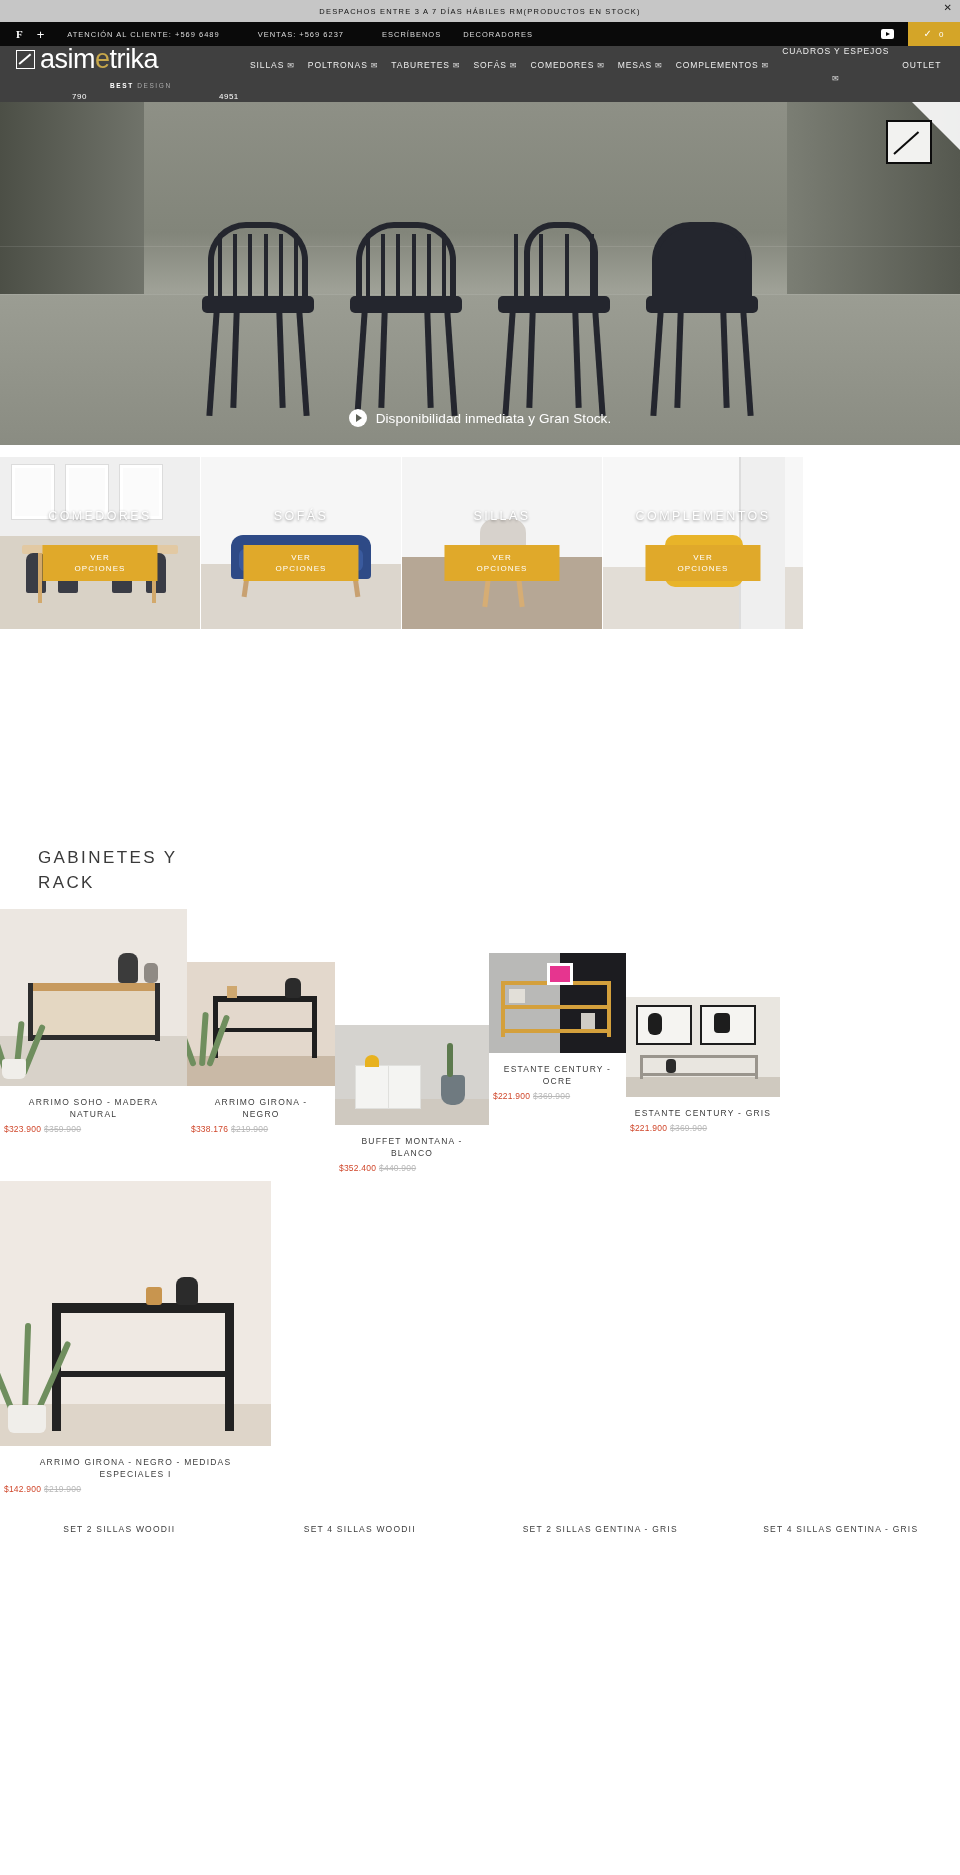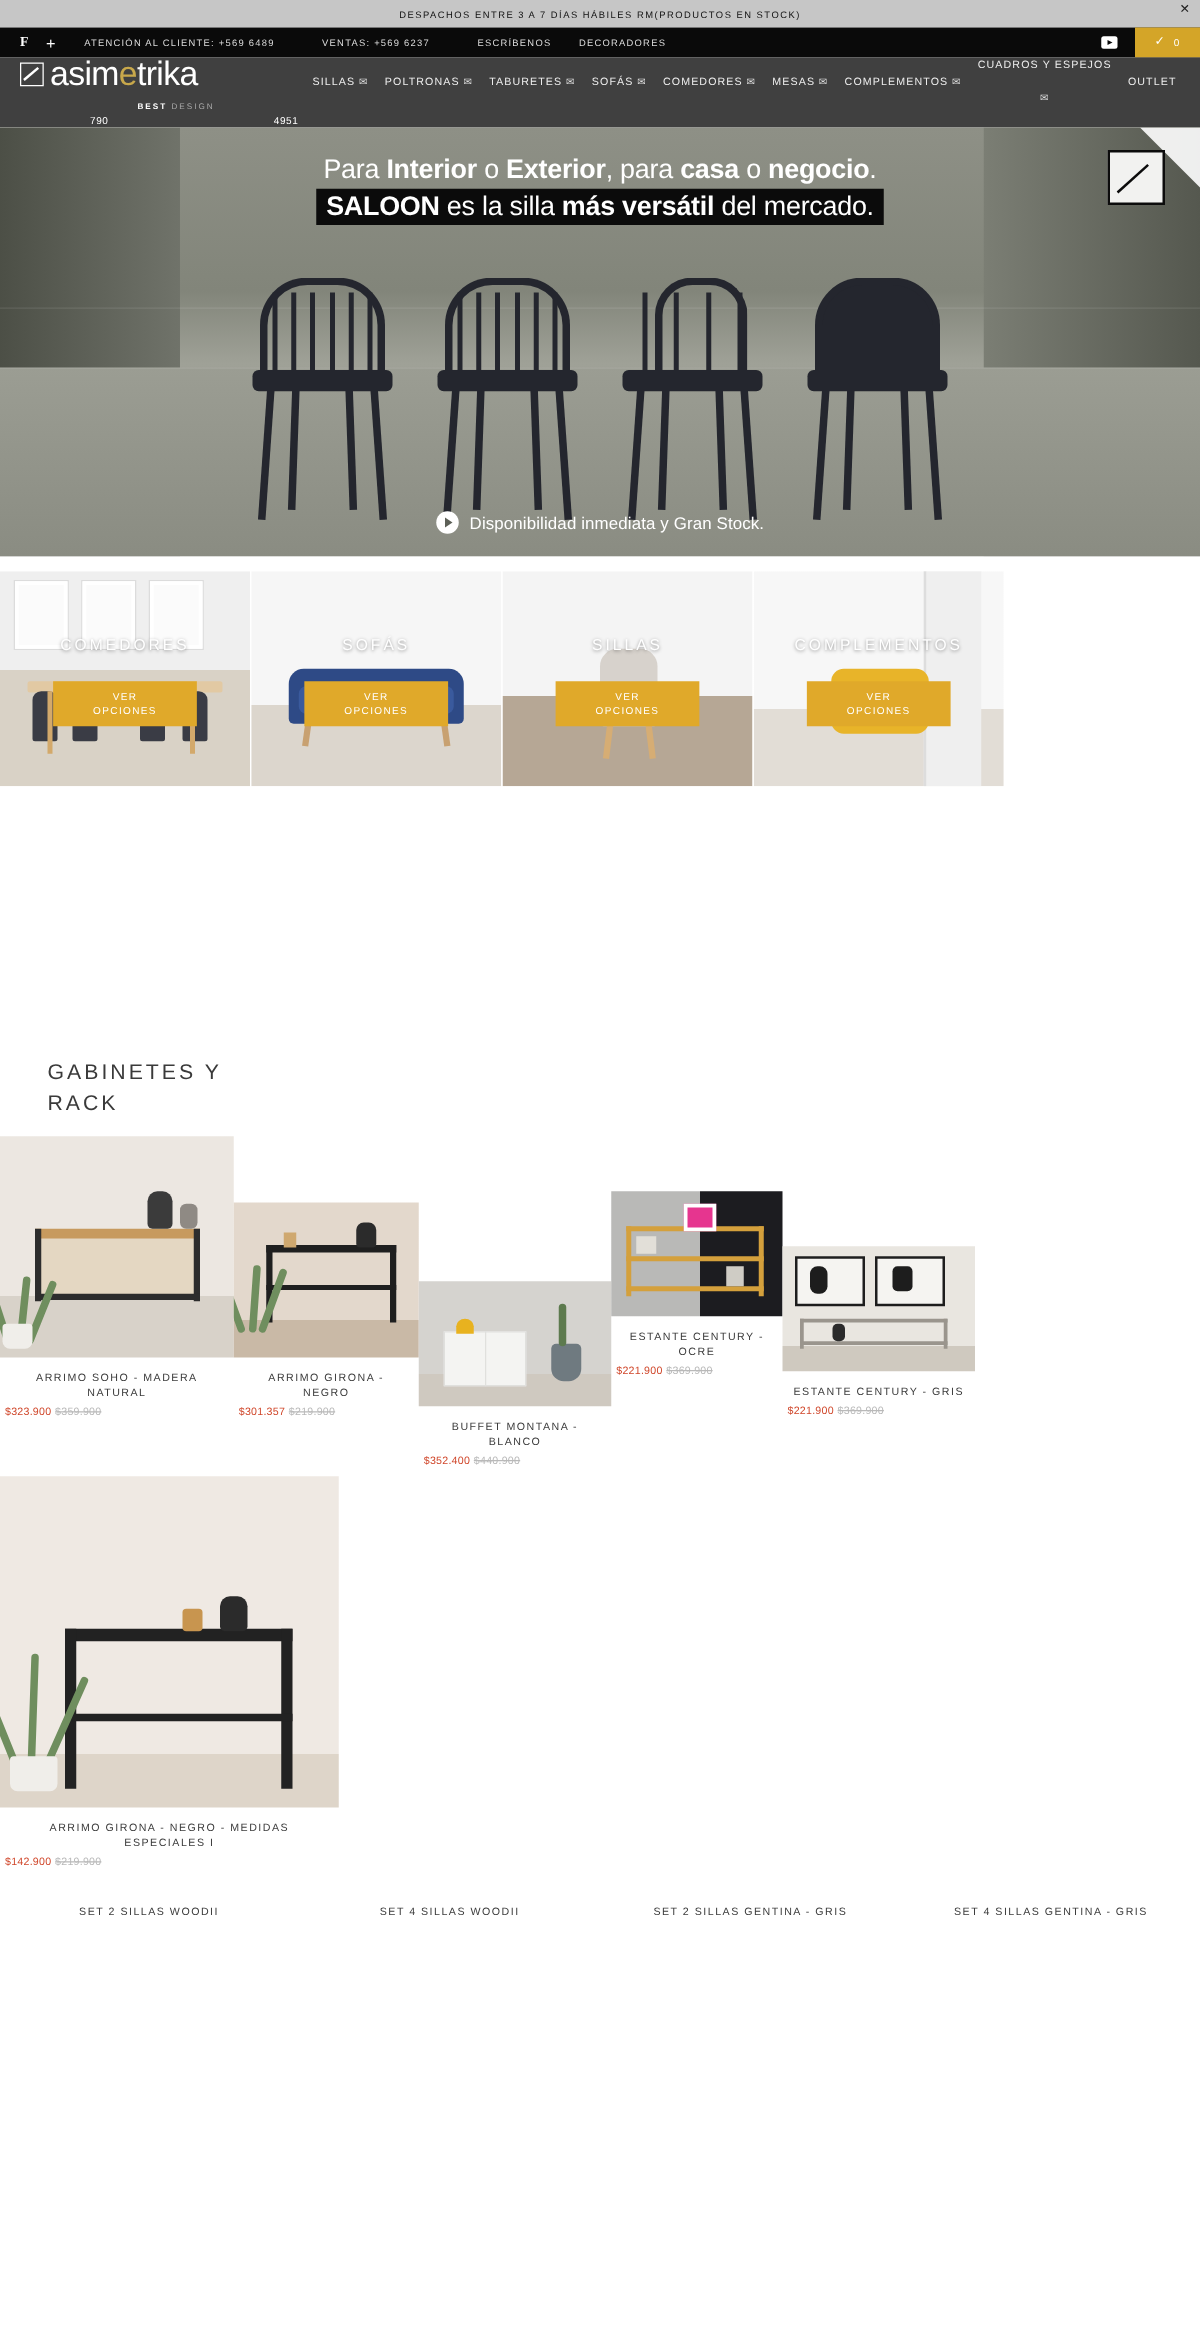--- a/index.html
+++ b/index.html
@@ -232,24 +232,20 @@
 
 <div class="hero">
   <div class="wallL"></div>
   <div class="wallR"></div>
   <div class="floor"></div>
   <div class="seam" style="top:42%"></div>
   <div class="seam" style="top:56%"></div>
   <div class="corner-tri"></div>
   <div class="corner"></div>
 
-  <div class="hero-copy">
-    <div class="hl1"><span>Para </span><b>Interior</b><span> o </span><b>Exterior</b><span>, para </span><b>casa</b><span> o </span><b>negocio</b><span>.</span></div>
-    <div class="hl2"><b>SALOON</b><span> es la silla </span><b>más versátil</b><span> del mercado.</span></div>
-  </div>
 
   <div class="chairs">
     <div class="chair">
       <div class="back"></div>
       <div class="spindles">
           <i></i>
           <i></i>
           <i></i>
           <i></i>
           <i></i>
@@ -412,21 +408,21 @@
       <div class="obj" style="left:98px;top:16px;width:16px;height:20px;background:#2b2b2b;border-radius:6px 6px 3px 3px;"></div>
       <div class="obj" style="left:40px;top:24px;width:10px;height:12px;background:#cfa86f;"></div>
       <div class="plant" style="left:4px;top:44px;">
           <i style="transform:rotate(-20deg)"></i>
           <i style="left:8px;transform:rotate(4deg)"></i>
           <i style="left:15px;transform:rotate(20deg)"></i>
         </div>
     </div>
     <div class="ptitle">ARRIMO GIRONA - NEGRO</div>
     <div class="pprice">
-      <span class="pnew">$301.357</span><span class="pold">$219.900</span>
+      <span class="pnew">$338.176</span><span class="pold">$219.900</span>
     </div>
   </div>
 
   <div class="pcard" style="width:154px;margin-top:116px">
     <div class="pimg" style="height:100px;background:linear-gradient(180deg,#d5d3cf 0 74%,#cfc9c0 74% 100%)">
       <div class="obj" style="left:20px;top:40px;width:66px;height:44px;background:#f4f4f2;border:1px solid #e0e0dd;"></div>
       <div class="obj" style="left:53px;top:40px;width:1px;height:44px;background:#e0e0dd;"></div>
       <div class="obj" style="left:30px;top:30px;width:14px;height:12px;background:#e8b21f;border-radius:50% 50% 0 0;"></div>
       <div class="obj" style="left:106px;top:50px;width:24px;height:30px;background:#6f7a80;border-radius:4px 4px 10px 10px;"></div>
       <div class="obj" style="left:112px;top:18px;width:6px;height:34px;background:#5d7a4e;border-radius:3px;"></div>

